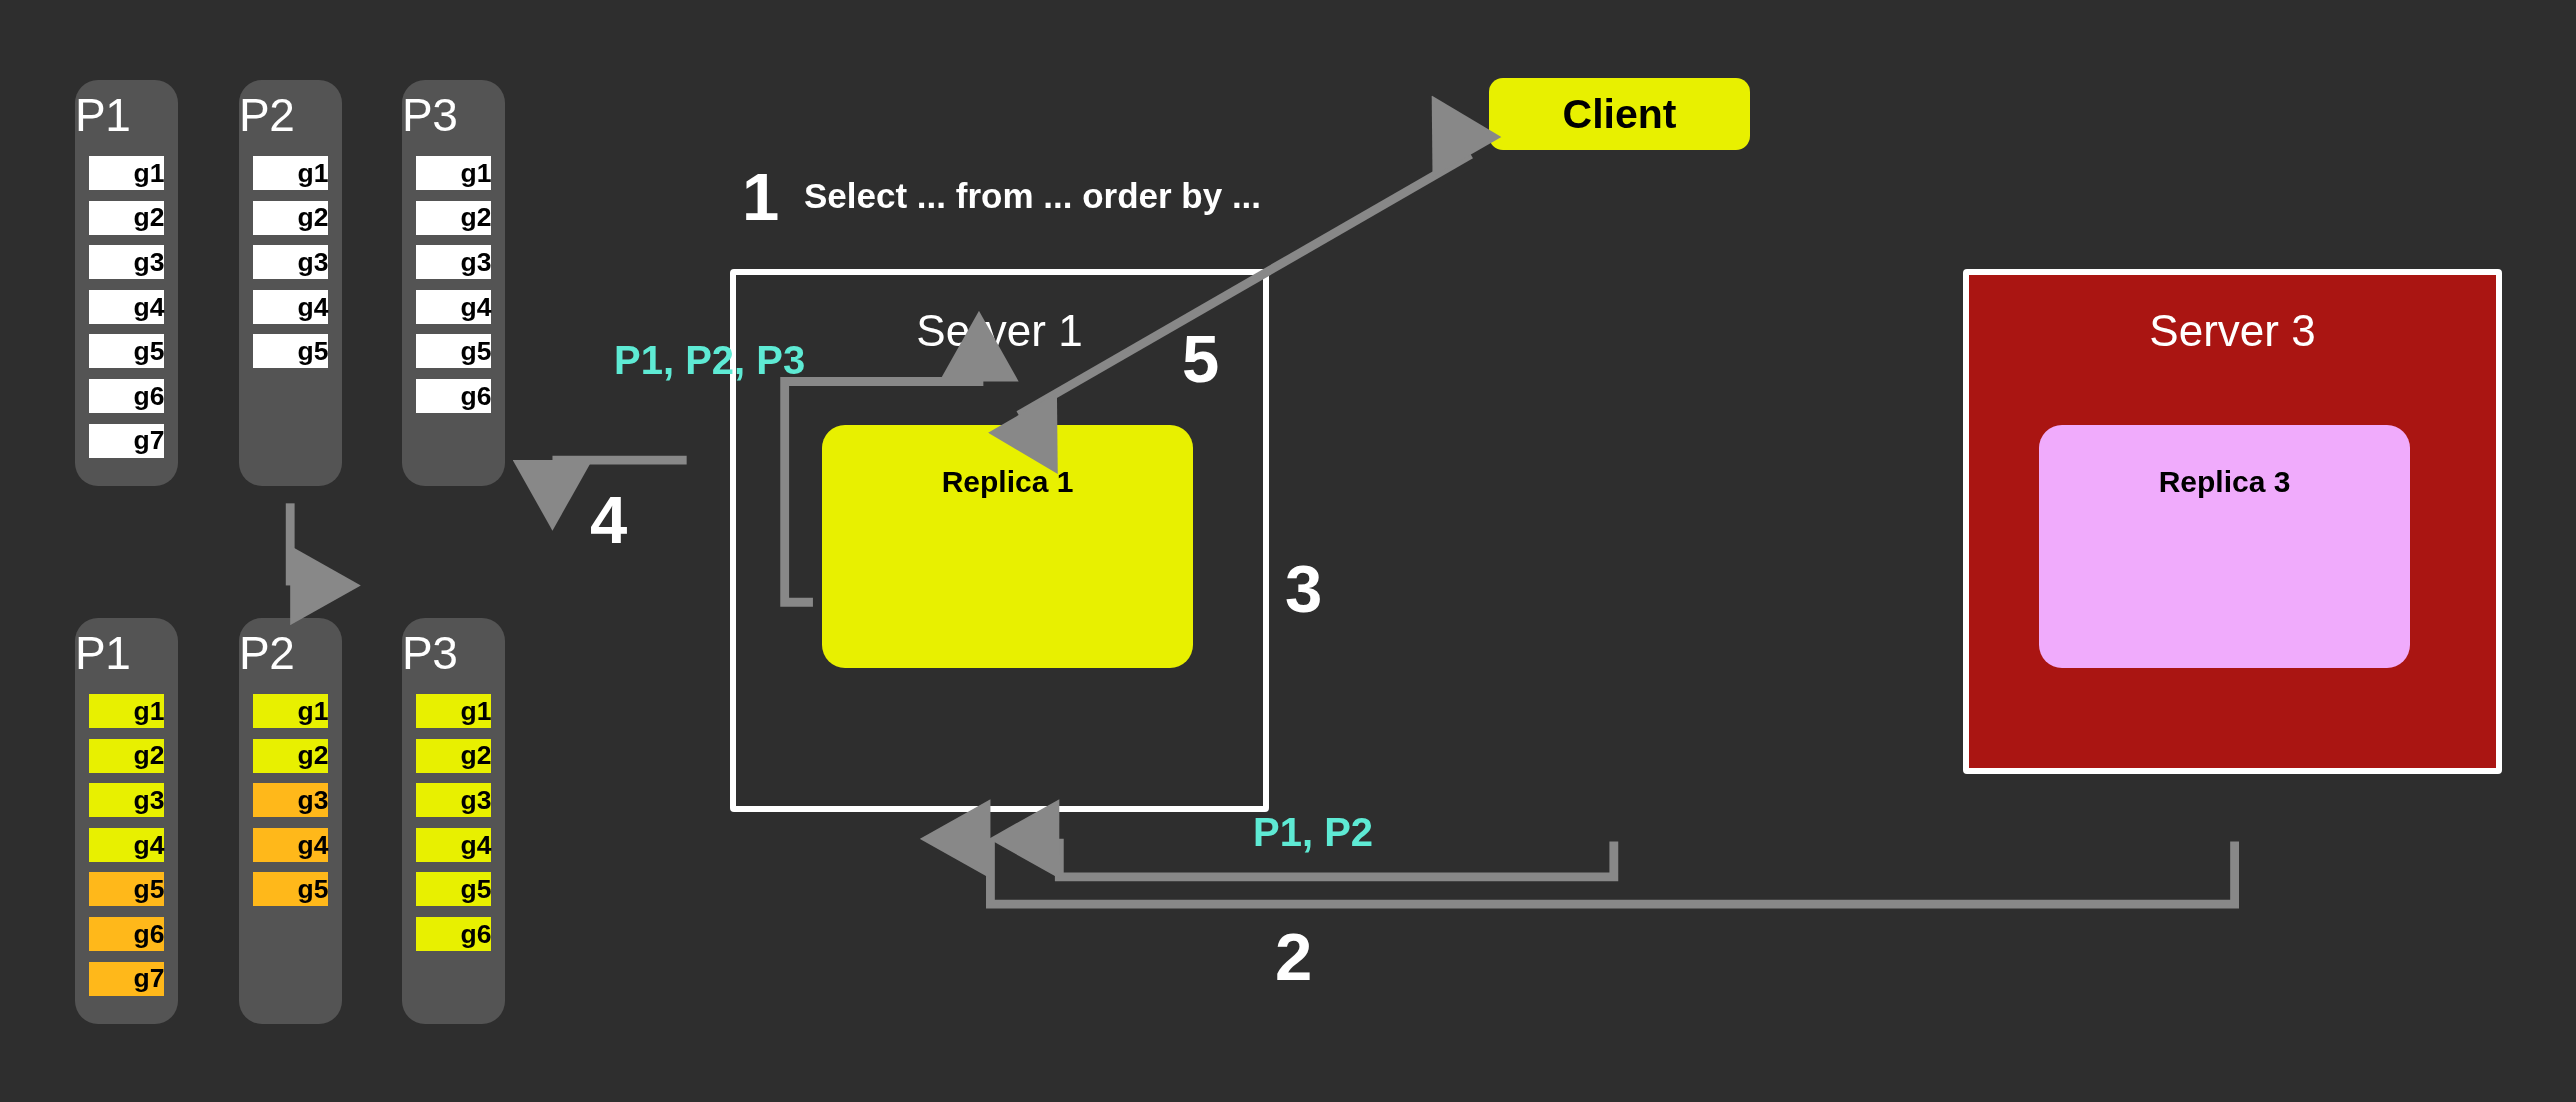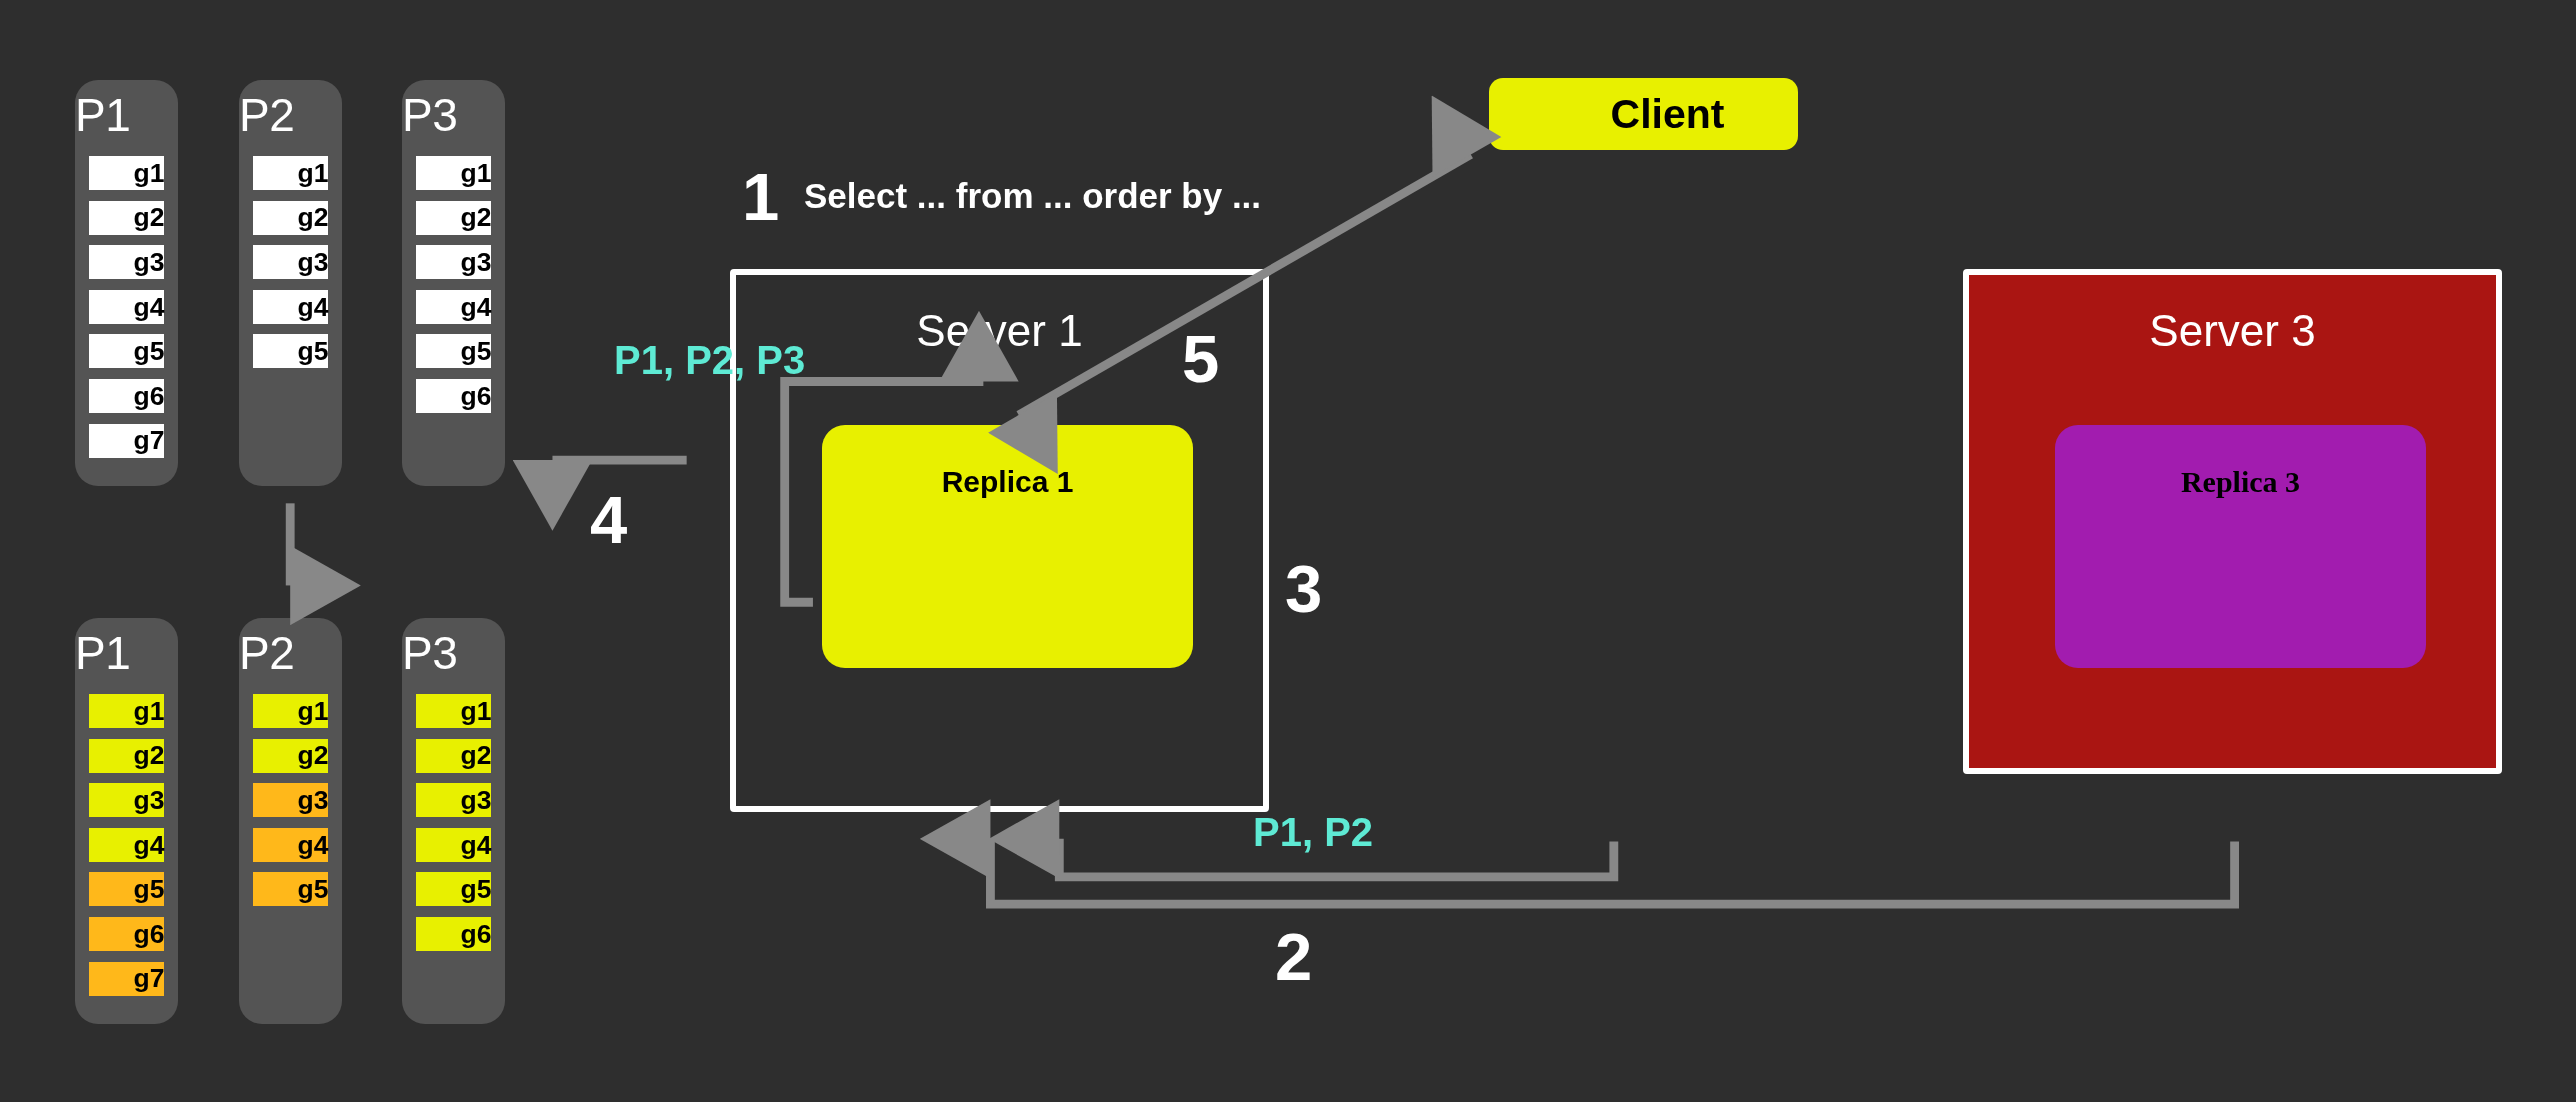--- a/index.html
+++ b/index.html
@@ -213,35 +213,35 @@
     <div class="cells">
       <div class="cell" style="background:#e8f000;">g1</div>
       <div class="cell" style="background:#e8f000;">g2</div>
       <div class="cell" style="background:#e8f000;">g3</div>
       <div class="cell" style="background:#e8f000;">g4</div>
       <div class="cell" style="background:#e8f000;">g5</div>
       <div class="cell" style="background:#e8f000;">g6</div>
     </div>
   </div>
 
-  <div class="client-box" style="left:1489px; top:78px; width:261px; height:72px; background:#e8f000;padding-left:48px;">
+  <div class="client-box" style="left:1489px; top:78px; width:261px; height:72px; background:#e8f000;">
     <span>Client</span>
   </div>
 
   <div class="server" style="left:730px; top:269px; width:539px; height:543px; background:#2e2e2e;">
     <div class="server-title">Server 1</div>
     <div class="replica" style="left:86px; top:150px; width:371px; height:243px; background:#e8f000;">
       <span>Replica 1</span>
     </div>
   </div>
 
 
   <div class="server" style="left:1963px; top:269px; width:539px; height:505px; background:#aa1512;">
     <div class="server-title">Server 3</div>
-    <div class="replica" style="left:86px; top:150px; width:371px; height:243px; background:#a21caf;font-family:Liberation Serif, serif;">
+    <div class="replica" style="left:70px; top:150px; width:371px; height:243px; background:#f0abfc;">
       <span>Replica 3</span>
     </div>
   </div>
 
   <svg class="overlay" viewBox="0 0 2916 1248" xmlns="http://www.w3.org/2000/svg">
     <defs>
       <marker id="ah-up" markerWidth="9" markerHeight="9" refX="4.5" refY="8" orient="auto" markerUnits="strokeWidth">
         <path d="M 4.5 0 L 9 8 L 0 8 Z" fill="#888888"></path>
       </marker>
       <marker id="ah-down" markerWidth="9" markerHeight="9" refX="4.5" refY="8" orient="auto" markerUnits="strokeWidth">

